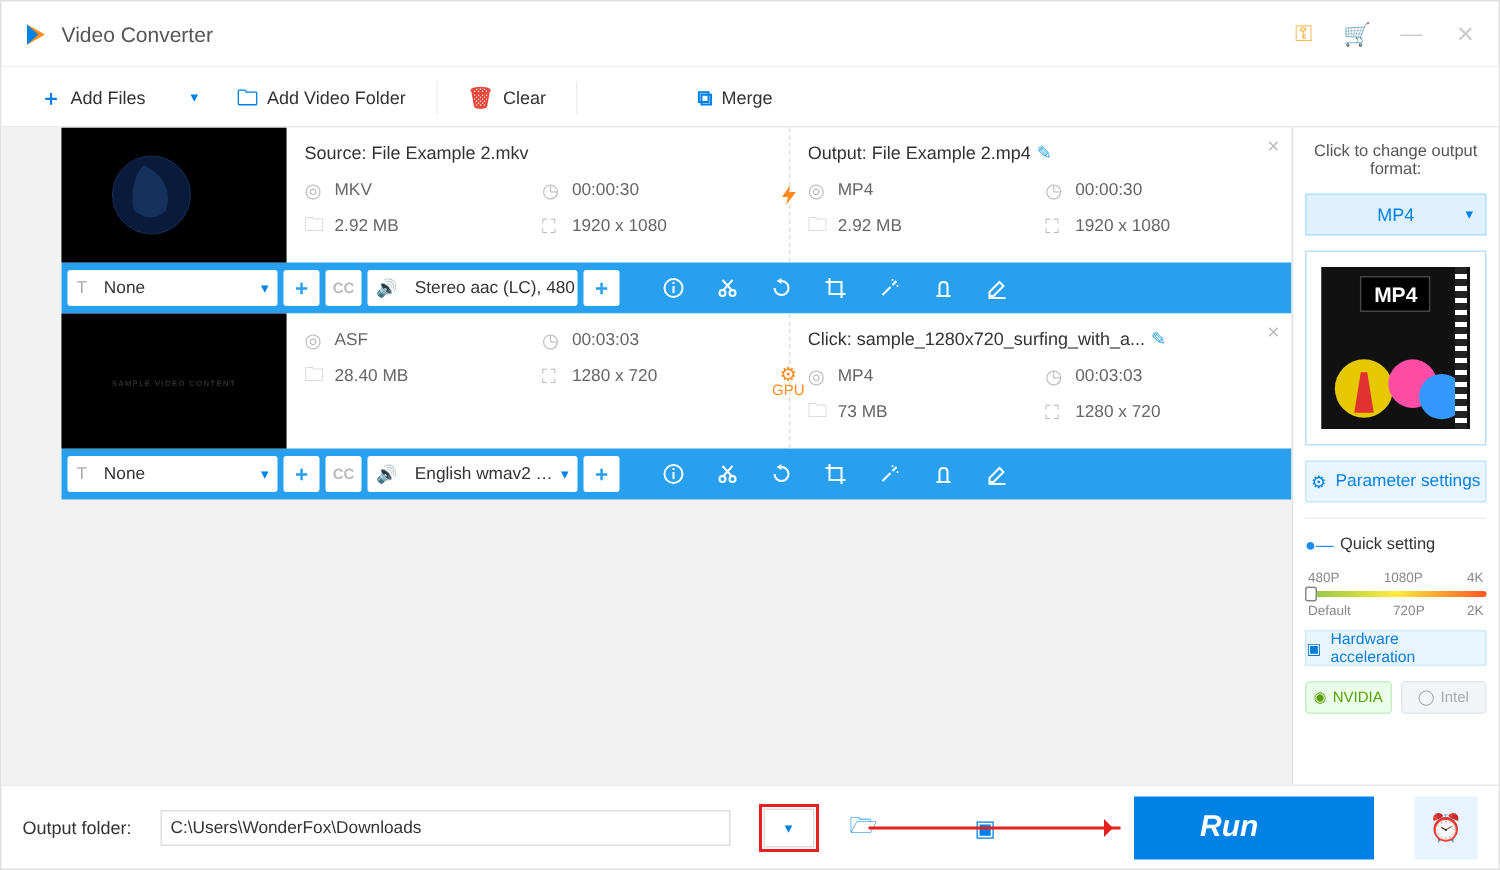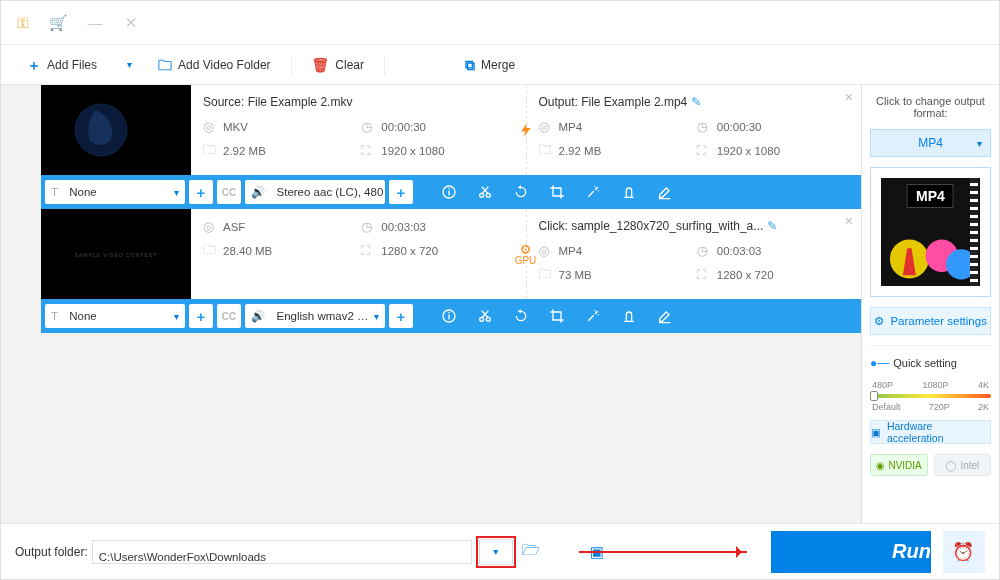--- a/index.html
+++ b/index.html
@@ -71,38 +71,45 @@
   .qslider .ticksT { display:flex; justify-content:space-between; padding:0 2px;}
   .qslider .bar { height:4px; background:linear-gradient(90deg,#8bc34a 0%,#ffeb3b 50%,#ff5722 100%); border-radius:2px; margin:4px 0; position:relative;}
   .qslider .bar .handle { position:absolute; left:0; top:-3px; width:8px; height:10px; background:#fff; border:1px solid #888; border-radius:2px;}
   .hwbtn { height:24px; background:#eaf6ff; border:1px solid #cfe9ff; display:flex; align-items:center; gap:6px; justify-content:center; color:#0b7bd4; font-size:10.5px; cursor:pointer;}
   .hwchips { display:flex; gap:6px;}
   .chip { flex:1; height:22px; display:flex; align-items:center; justify-content:center; gap:4px; font-size:10px; border-radius:3px;}
   .chip.nv { background:#eaffea; color:#5b9c00; border:1px solid #c8edc8;}
   .chip.intel { background:#f1f5f8; color:#aaa; border:1px solid #e2e8ec;}
 
   
-  .bottombar { height:56px; display:flex; align-items:center; padding:0 14px; gap:4px; border-top:1px solid #e8e8e8; position:relative;}
+  .bottombar { height:56px; display:flex; align-items:center; padding:0 14px; gap:19px; border-top:1px solid #e8e8e8; position:relative;}
   .bottombar .olabel { font-size:12px; color:#333;}
-  .bottombar .ofield { width:380px; height:24px; border:1px solid #ddd; font-size:11.5px; padding:0 6px; display:flex; align-items:flex-end; color:#333;}
+  .bottombar .ofield { width:380px; height:24px; border:1px solid #ddd; font-size:11.5px; padding:0 6px; display:flex; align-items:center; color:#333;}
   .dropbtn { width:34px; height:26px; border:1px solid #ddd; display:flex; align-items:center; justify-content:center; color:#0081e6; cursor:pointer; font-size:10px;}
   .dropframe { border:2px solid #e62020; padding:1px;}
   .bico { width:22px; height:22px; display:flex; align-items:center; justify-content:center; color:#0081e6; cursor:pointer; font-size:15px;}
-  .runbtn { margin-left:auto; width:160px; height:42px; background:#0081e6; color:#fff; font-size:20px; font-style:italic; font-weight:600; display:flex; align-items:center; justify-content:flex-end; cursor:pointer;}
+  .runbtn { margin-left:auto; width:160px; height:42px; background:#0081e6; color:#fff; font-size:20px; font-style:italic; font-weight:600; display:flex; align-items:center; justify-content:flex-start; cursor:pointer;padding-left:44px;}
   .clockbtn { width:42px; height:42px; background:#e8f4ff; color:#0081e6; display:flex; align-items:center; justify-content:center; font-size:18px; cursor:pointer; margin-left:8px;}
   .redarrow { position:absolute; left:578px; top:50%; width:168px; height:2px; background:#e62020; transform:translateY(-50%);} 
   .redarrow::after { content:""; position:absolute; right:-1px; top:-5px; border:6px solid transparent; border-left-color:#e62020;}
   .outblock { border-left:1px dashed #e0e0e0;}
 </style>
 </head>
 <body>
 
 <div class="app">
 
   <div class="titlebar">
+    <div class="title">
+      <svg class="logoicon" viewBox="0 0 24 24">
+          <path d="M4 3 L20 12 L4 21 Z" fill="#ff8c1a"></path>
+          <path d="M4 3 L14 12 L4 21 Z" fill="#0081e6"></path>
+        </svg>
+      <span>Video Converter</span>
+    </div>
     <div class="winbtns">
       <span class="wi orange">⚿</span>
       <span class="wi orange">🛒</span>
       <span class="wi">—</span>
       <span class="wi">✕</span>
     </div>
   </div>
 
   <div class="toolbar">
     <div class="tbtn">

